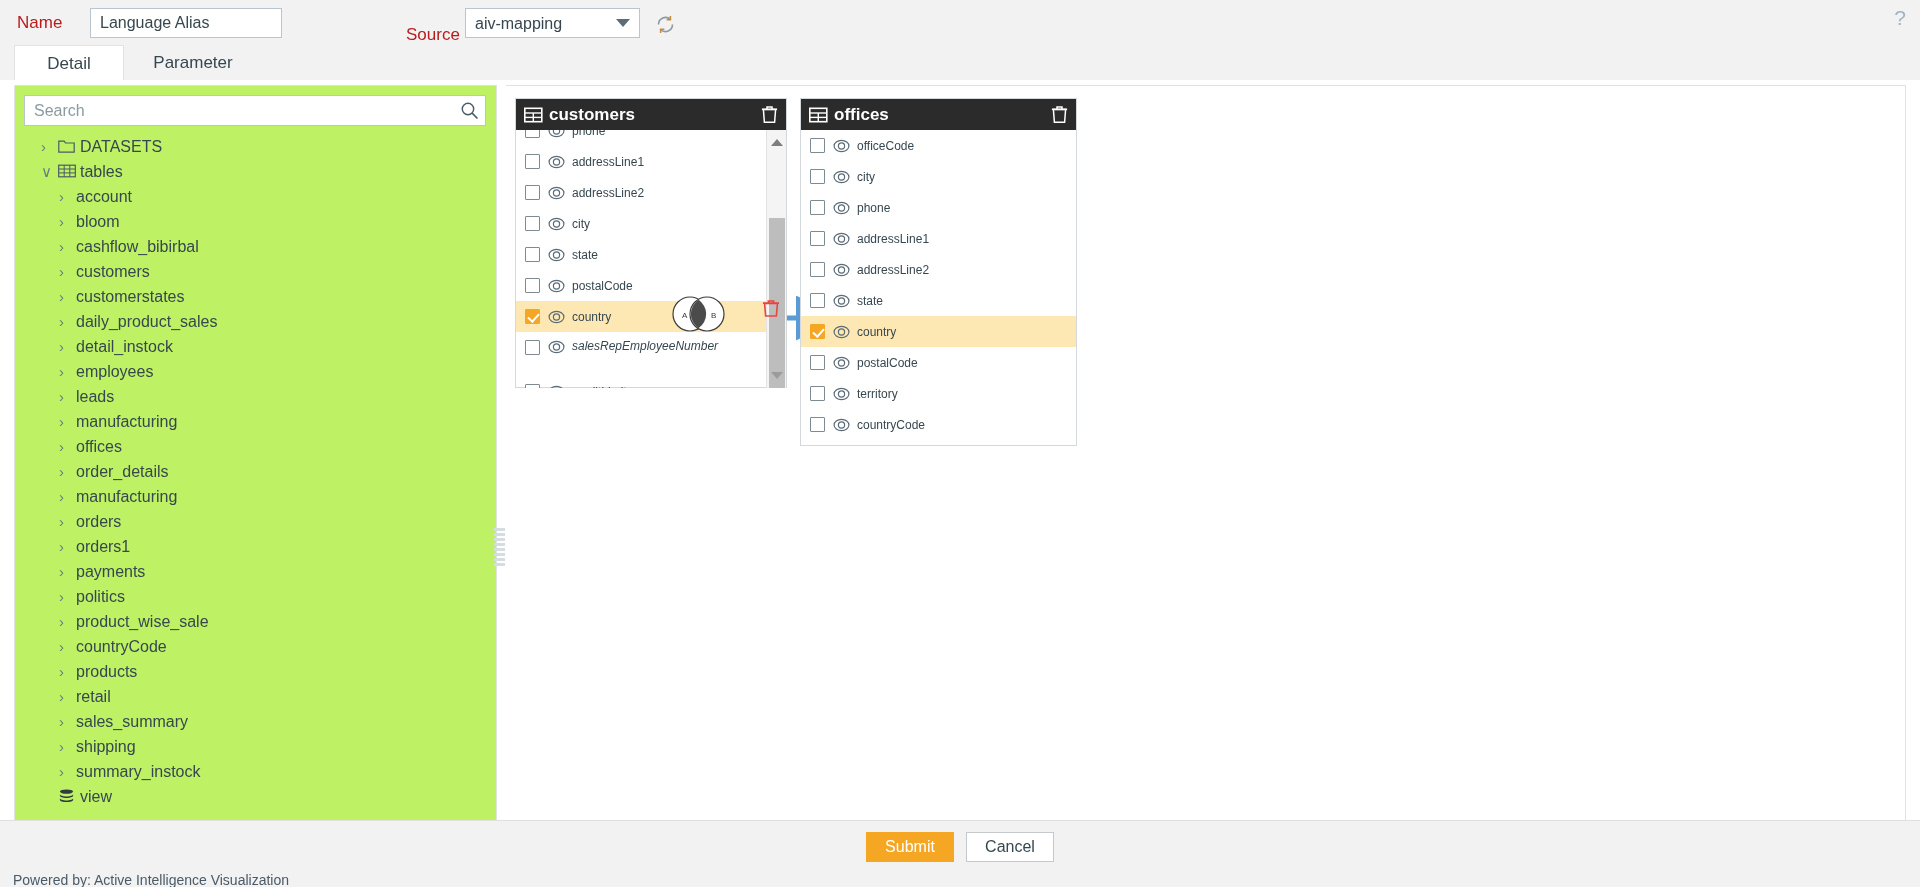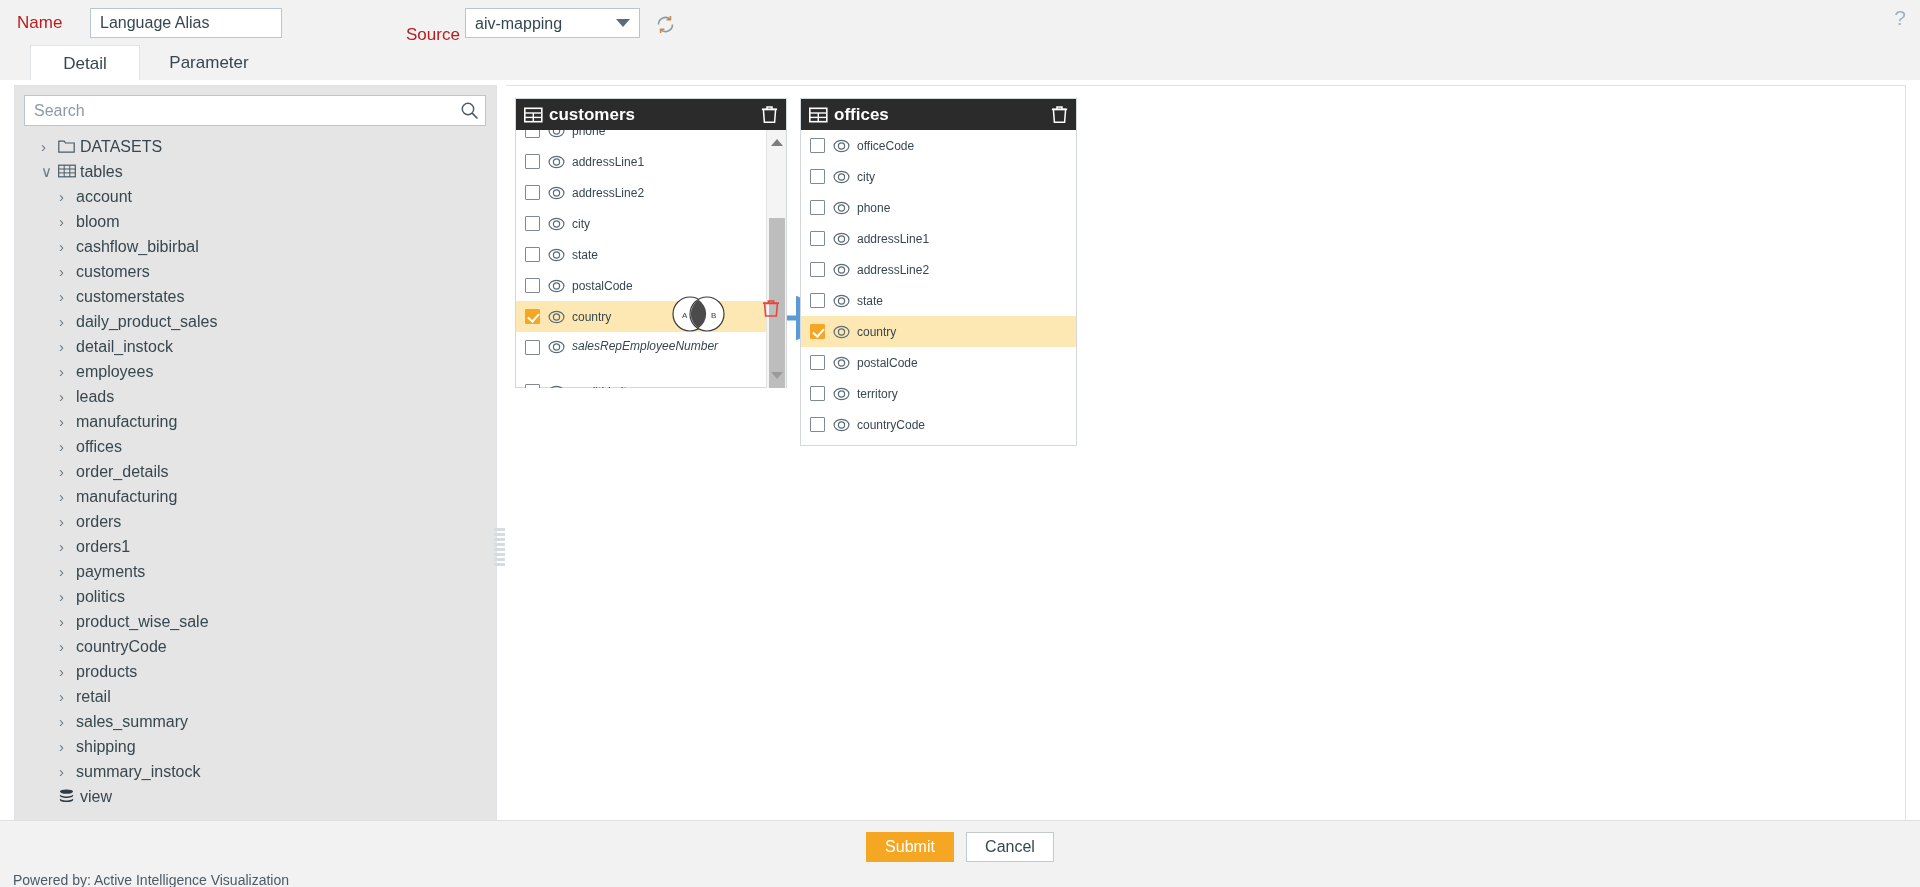--- a/index.html
+++ b/index.html
@@ -39,21 +39,21 @@
   .refresh-icon { position: absolute; left: 655px; top: 14px; width: 21px; height: 21px; cursor: pointer; }
   .help-icon {
     position: absolute; right: 14px; top: 6px; font-size: 21px; color: #9fb3c4; cursor: pointer;
     font-family: "Liberation Sans", sans-serif;
   }
 
   
   .tabrow { position: absolute; left: 0; top: 45px; width: 1920px; height: 35px; }
   .tab {
     position: absolute; top: 0; height: 35px; line-height: 35px; text-align: center;
-    font-size: 17px; color: #37474f; cursor: pointer; user-select: none; margin-left: 16px;
+    font-size: 17px; color: #37474f; cursor: pointer; user-select: none;
   }
   .tab-detail { left: 14px; width: 110px; background: #fff; border: 1px solid #dfe3e6; border-bottom: none; }
   .tab-parameter { left: 138px; width: 110px; background: transparent; }
   .param-select {
     position: absolute; left: 268px; top: 45px; width: 240px; height: 31px;
     border: 1px solid #b9c6cf; background: #fff; font-size: 16px; color: #37474f;
     padding: 0 26px 0 9px; outline: none; -webkit-appearance: none; appearance: none;
     font-family: "Liberation Sans", sans-serif;
   }
   .caret-param { left: 486px; top: 56px; }
@@ -75,21 +75,21 @@
     position: absolute; left: 1875px; top: 52px; width: 20px; height: 20px;
     border: 2px solid #6b6b6b; border-radius: 50%; background: #fff; cursor: pointer;
   }
 
   
   .body-area { position: absolute; left: 0; top: 80px; width: 1920px; height: 740px; background: #fff; }
 
   
   .sidebar {
     position: absolute; left: 14px; top: 5px; width: 483px; height: 737px;
-    background: #e5e5e5; border: 1px solid #dfe3e6;
+    background: #bef264; border: 1px solid #dfe3e6;
   }
   .search-wrap { position: absolute; left: 9px; top: 9px; width: 462px; height: 31px; }
   .search-input {
     width: 100%; height: 100%; border: 1px solid #b9c6cf; background: #fff;
     font-size: 16px; color: #37474f; padding: 0 32px 0 9px; outline: none;
     font-family: "Liberation Sans", sans-serif;
   }
   .search-input::placeholder { color: #8c9aa3; }
   .search-icon { position: absolute; right: 7px; top: 6px; width: 19px; height: 19px; }
   .tree { position: absolute; left: 0; top: 48px; width: 481px; height: 685px; overflow: hidden; }

